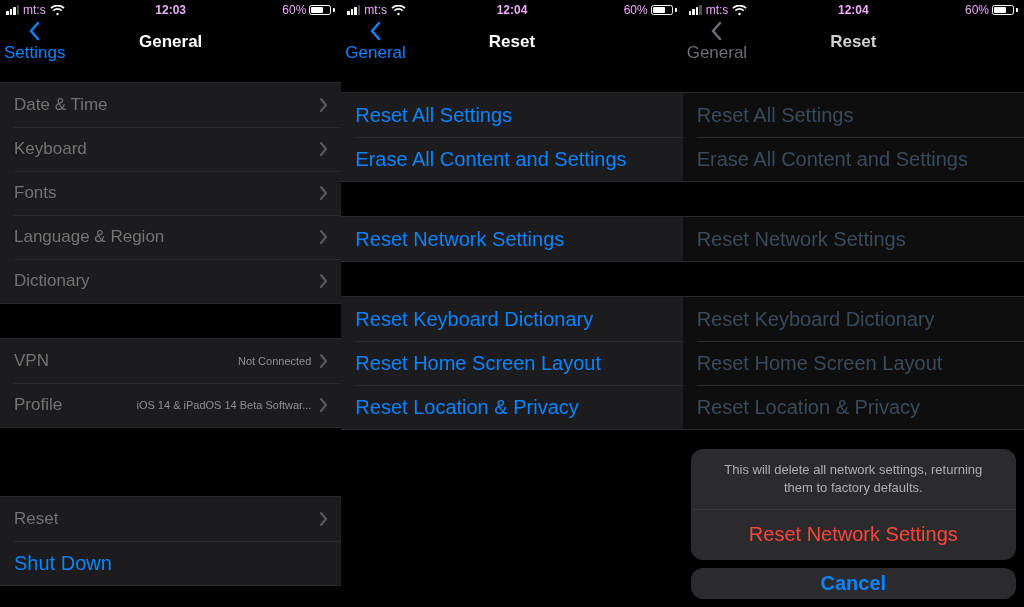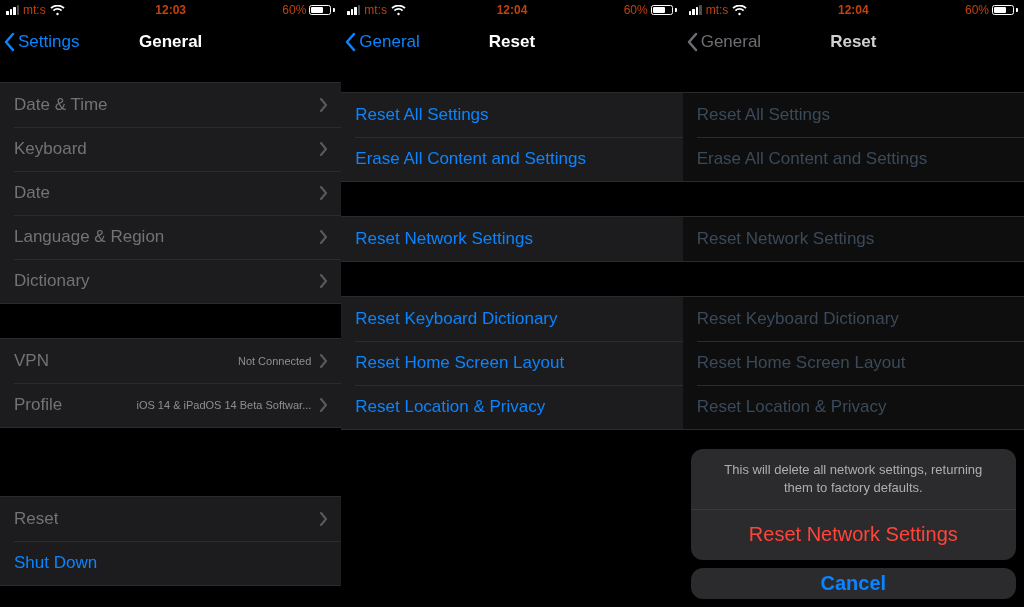--- a/index.html
+++ b/index.html
@@ -9,54 +9,54 @@
   .screen.dimmed .content .row span.link,
   .screen.dimmed .navbar .back,
   .screen.dimmed .navbar .back-chevron { color: #3a4a5a; }
   .screen.dimmed .navbar .back svg path { stroke: #6e6e73; }
   .screen.dimmed .navbar .back-text { color: #6e6e73; }
   .screen.dimmed .navbar .title { color: #d1d1d1; }
   .screen.dimmed .row { background: #0e0e0e; }
   .screen.dimmed .row .link { color: #254b73; }
 
   
-  .status { height: 20px; display: flex; align-items: center; padding: 0 6px; color: #c2410c; font-size: 12px; position: relative; gap: 16px; }
+  .status { height: 20px; display: flex; align-items: center; padding: 0 6px; color: #f0abfc; font-size: 12px; position: relative; gap: 16px; }
   .status .left { display: flex; align-items: center; gap: 4px; }
   .status .center { position: absolute; left: 50%; transform: translateX(-50%); font-weight: 600; }
   .status .right { margin-left: auto; display: flex; align-items: center; gap: 3px; }
   .signal { display: flex; align-items: flex-end; gap: 1px; }
   .signal i { display: block; width: 2.5px; background: #fff; border-radius: 0.5px; }
   .signal i:nth-child(1){height:4px} .signal i:nth-child(2){height:6px} .signal i:nth-child(3){height:8px} .signal i:nth-child(4){height:10px; background:#4d4d4d}
   .carrier { font-size: 12px; }
   .wifi svg { display:block }
   .battery { display: flex; align-items: center; gap: 2px; }
   .batt-body { width: 22px; height: 10px; border: 1px solid #fff; border-radius: 2.5px; position: relative; }
   .batt-fill { position:absolute; left:1px; top:1px; bottom:1px; width: 60%; background:#fff; border-radius:1px; }
   .batt-cap { width: 2px; height: 4px; background:#fff; border-radius: 0 1px 1px 0; }
   .batt-pct { font-size: 12px; text-align: right; }
 
   
   .navbar { height: 44px; position: relative; display: flex; align-items: center; }
-  .navbar .back { display: flex; align-items: center; gap: 2px; color: #0a84ff; font-size: 17px; padding-left: 4px; }
+  .navbar .back { display: flex; align-items: center; gap: 2px; color: #0a84ff; font-size: 17px; padding-left: 4px; flex-direction: column; }
   .navbar .back svg { display:block }
   .navbar .title { position: absolute; left: 50%; transform: translateX(-50%); color: #fff; font-size: 17px; font-weight: 600; }
 
   .content { flex: 1; overflow: hidden; }
   .gap { height: 28px; background: #000; }
   .gap.small { height: 18px; }
   .gap.big   { height: 34px; }
 
   .group { border-top: 0.5px solid #2b2b2e; border-bottom: 0.5px solid #2b2b2e; }
   .row { background: #1c1c1e; height: 44px; display: flex; align-items: center; padding: 0 14px; position: relative; }
   .row + .row::before { content: ""; position: absolute; left: 14px; right: 0; top: 0; height: 0.5px; background: #2c2c2e; }
   .row .label { color: #737373; font-size: 17px; white-space: nowrap; overflow: hidden; text-overflow: ellipsis; }
   .row .detail { margin-left: auto; color: #8e8e93; font-size: 11px; white-space: nowrap; overflow: hidden; text-overflow: ellipsis; max-width: 200px; }
   .row .chev { margin-left: 8px; display:flex; align-items:center; }
   .row .chev svg path { stroke: #5a5a5e; }
-  .row .link { color: #0a84ff; font-size: 17px; }
+  .row .link { color: #0a84ff; font-size: 20px; }
 
   
   .sheet { position: absolute; left: 8px; right: 8px; bottom: 8px; display: flex; flex-direction: column; gap: 8px; }
   .sheet-card { background: #2b2b2e; border-radius: 12px; overflow: hidden; }
   .sheet-msg { color: #aeaeb2; font-size: 13px; text-align: center; padding: 12px 18px; line-height: 1.35; }
   .sheet-sep { height: 0.5px; background: #3a3a3c; }
   .sheet-action { text-align: center; color: #ff453a; font-size: 20px; padding: 14px 10px; }
   .sheet-cancel { text-align: center; color: #0a84ff; font-size: 20px; font-weight: 600; padding: 4px 10px; }
 
 </style>
@@ -117,21 +117,21 @@
           <div class="row">
             <span class="label">Keyboard</span>
             <span class="detail"></span>
             <span class="chev">
               <svg width="8" height="14" viewBox="0 0 8 14">
                 <path d="M2 1 L7 7 L2 13" stroke="#5a5a5e" stroke-width="2" fill="none" stroke-linecap="round" stroke-linejoin="round"></path>
               </svg>
             </span>
           </div>
           <div class="row">
-            <span class="label">Date</span>
+            <span class="label">Fonts</span>
             <span class="detail"></span>
             <span class="chev">
               <svg width="8" height="14" viewBox="0 0 8 14">
                 <path d="M2 1 L7 7 L2 13" stroke="#5a5a5e" stroke-width="2" fill="none" stroke-linecap="round" stroke-linejoin="round"></path>
               </svg>
             </span>
           </div>
           <div class="row">
             <span class="label">Language &amp; Region</span>
             <span class="detail"></span>

